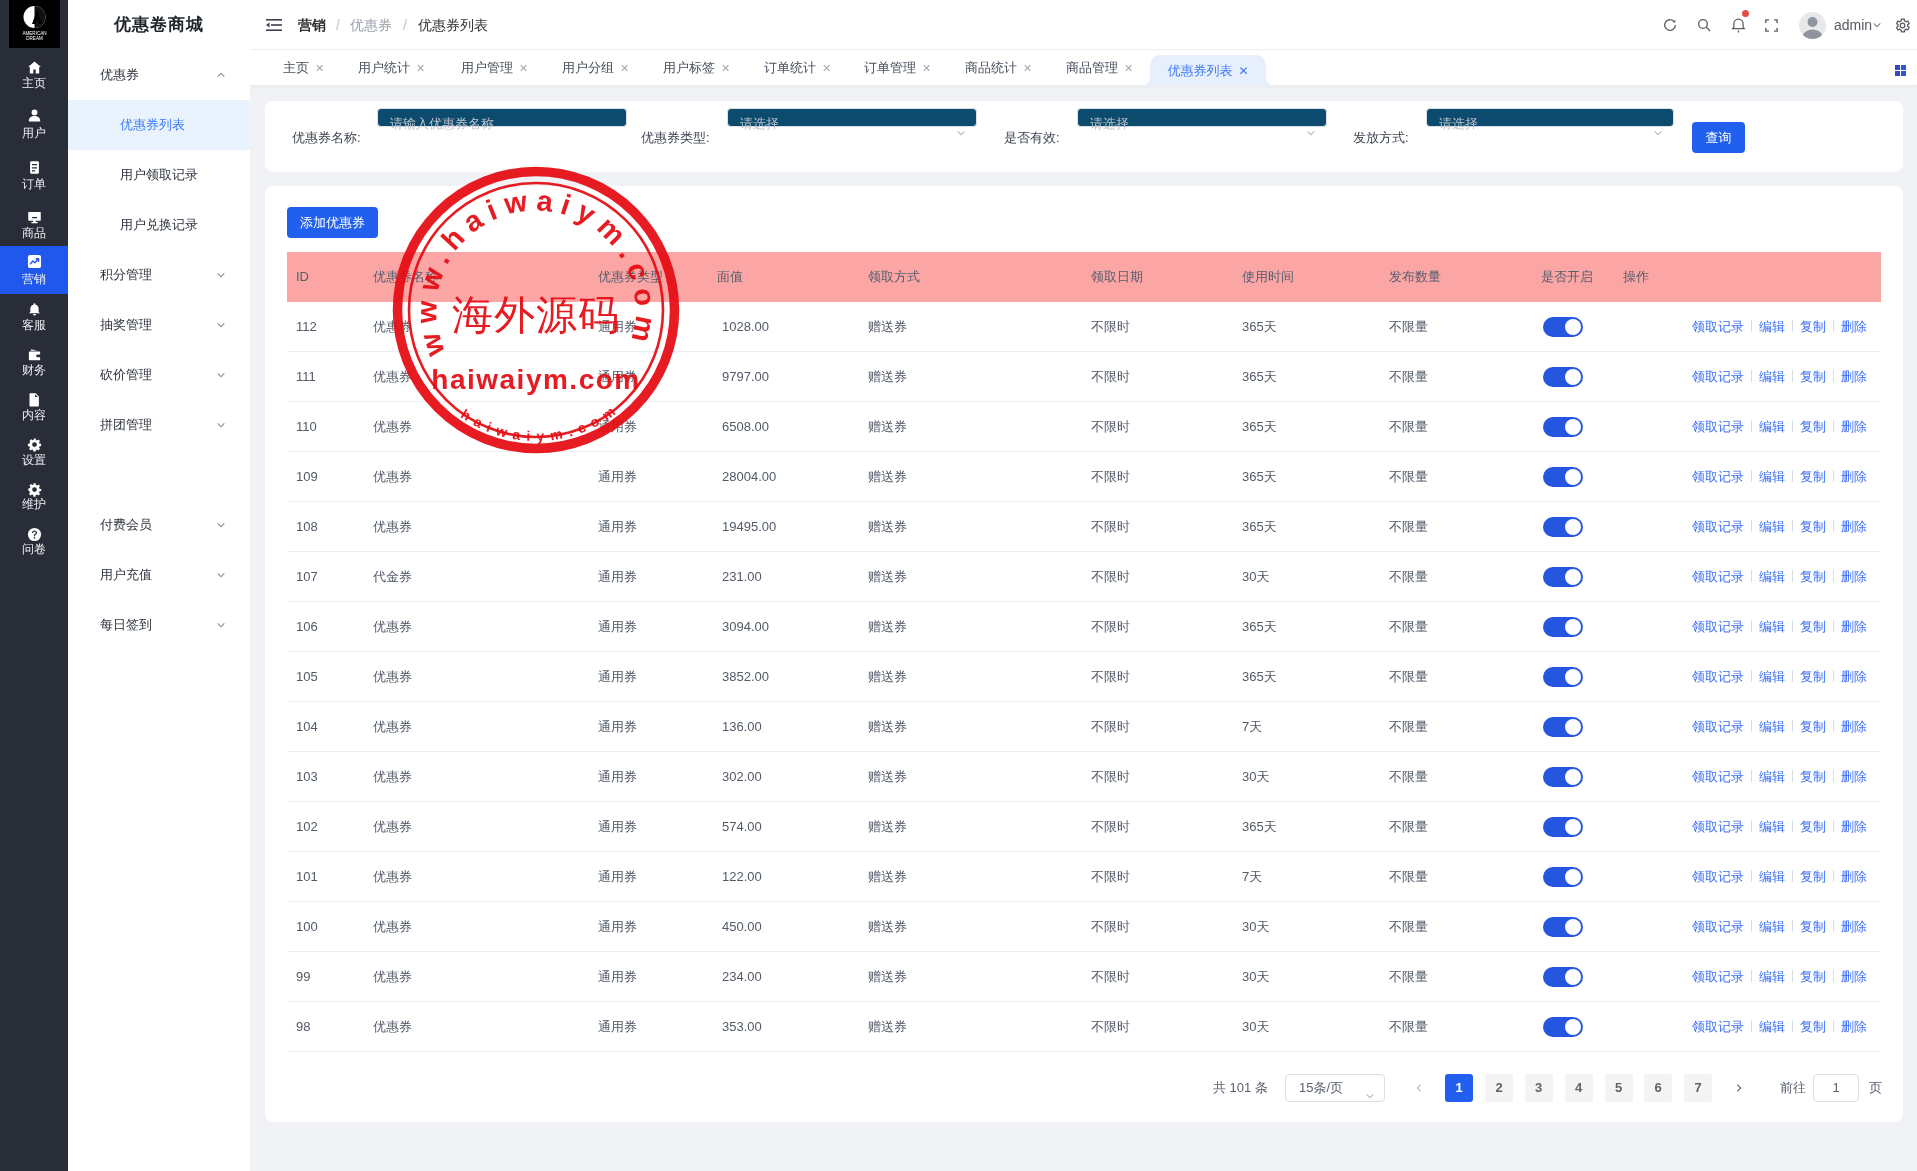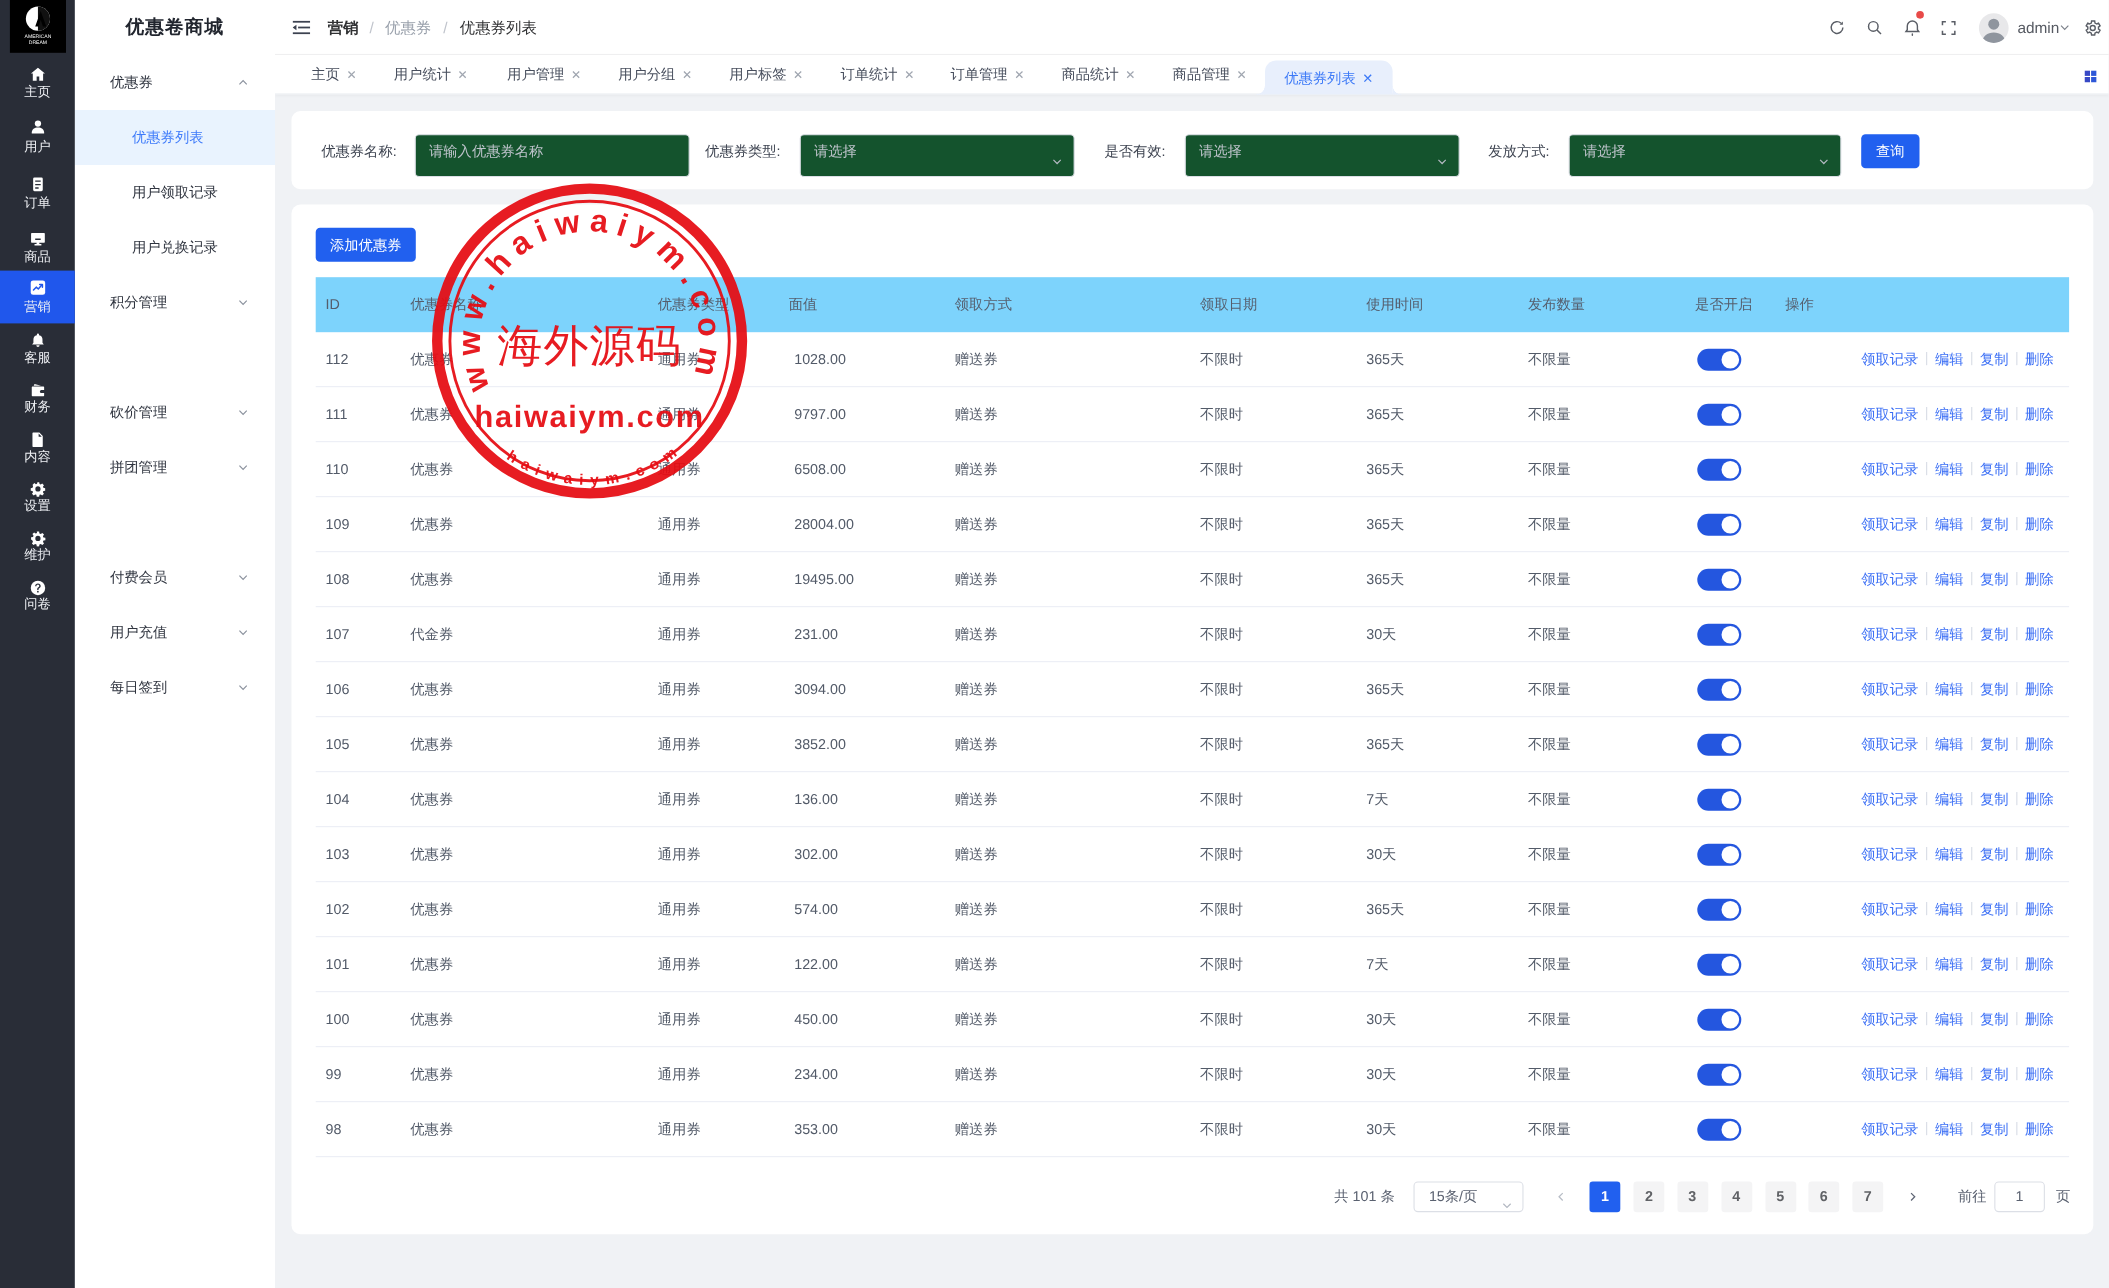--- a/index.html
+++ b/index.html
@@ -33,26 +33,26 @@
 #activetab .x{color:#3d7af7;font-size:12px;margin-left:6px;}
 #activetab .fl,#activetab .fr{position:absolute;bottom:0;width:8px;height:8px;}
 #activetab .fl{left:-8px;background:radial-gradient(circle 8px at 0 0,rgba(0,0,0,0) 7.5px,#e8effc 8px);}
 #activetab .fr{right:-8px;background:radial-gradient(circle 8px at 8px 0,rgba(0,0,0,0) 7.5px,#e8effc 8px);}
 
 .bc{position:absolute;top:0;height:50px;line-height:50px;font-size:14px;}
 
 #fcard{position:absolute;left:265px;top:101px;width:1638px;height:71px;background:#fff;border-radius:8px;z-index:5;}
 #mcard{position:absolute;left:265px;top:186px;width:1638px;height:936px;background:#fff;border-radius:8px;z-index:5;}
 .flabel{position:absolute;top:122px;height:31px;line-height:31px;font-size:13px;color:#3f4552;z-index:6;}
-.finput{position:absolute;top:122px;height:39px;border:1px solid #dcdfe6;border-radius:4px;background:#14532d;
+.finput{position:absolute;top:108px;height:19px;border:1px solid #dcdfe6;border-radius:4px;background:#0c4a6e;
  line-height:29px;font-size:13px;color:#bfc4cc;padding-left:12px;z-index:6;}
 .fsel .arr{position:absolute;right:10px;top:10px;}
 .btn{position:absolute;background:#2160ef;color:#fff;text-align:center;border-radius:4px;z-index:6;}
 
-#thead{position:absolute;left:287px;top:252px;width:1594px;height:50px;background:#7dd3fc;z-index:6;}
+#thead{position:absolute;left:287px;top:252px;width:1594px;height:50px;background:#fca5a5;z-index:6;}
 .th{position:absolute;top:0;height:50px;line-height:50px;font-size:13px;color:#555e6d;}
 .trow{position:absolute;left:287px;width:1594px;height:50px;border-bottom:1px solid #ebeef5;z-index:6;}
 .td{position:absolute;top:0;height:50px;line-height:49px;font-size:13px;color:#525a68;}
 .switch{position:absolute;width:40px;height:20px;border-radius:10px;background:#2456df;top:15px;}
 .switch i{position:absolute;right:2px;top:2px;width:16px;height:16px;border-radius:8px;background:#fff;}
 .td.ops{color:#3a6ef5;}
 .ops .sp{display:inline-block;width:1px;height:12px;background:#d8dce5;margin:0 7px;vertical-align:-1px;}
 
 .pg{position:absolute;z-index:6;font-size:13px;color:#5a6170;}
 .pbox{position:absolute;top:1074px;height:28px;line-height:28px;text-align:center;border-radius:3px;
@@ -156,20 +156,28 @@
       <span class="txt">优惠券列表</span>
     </div>
     <div class="sitem sub" style="top:150px;">
       <span class="txt">用户领取记录</span>
     </div>
     <div class="sitem sub" style="top:200px;">
       <span class="txt">用户兑换记录</span>
     </div>
     <div class="sitem" style="top:250px;">
       <span class="txt">积分管理</span>
+      <span class="chev" style="margin-top:-5px;">
+        <svg width="10" height="10" viewBox="0 0 12 12" fill="none" stroke="#8a919d" stroke-width="1.3">
+          <path d="M2 4l4 4 4-4"></path>
+        </svg>
+      </span>
+    </div>
+    <div class="sitem" style="top:300px;">
+      <span class="txt">抽奖管理</span>
       <span class="chev" style="margin-top:-5px;">
         <svg width="10" height="10" viewBox="0 0 12 12" fill="none" stroke="#8a919d" stroke-width="1.3">
           <path d="M2 4l4 4 4-4"></path>
         </svg>
       </span>
     </div>
     <div class="sitem" style="top:350px;">
       <span class="txt">砍价管理</span>
       <span class="chev" style="margin-top:-5px;">
         <svg width="10" height="10" viewBox="0 0 12 12" fill="none" stroke="#8a919d" stroke-width="1.3">

